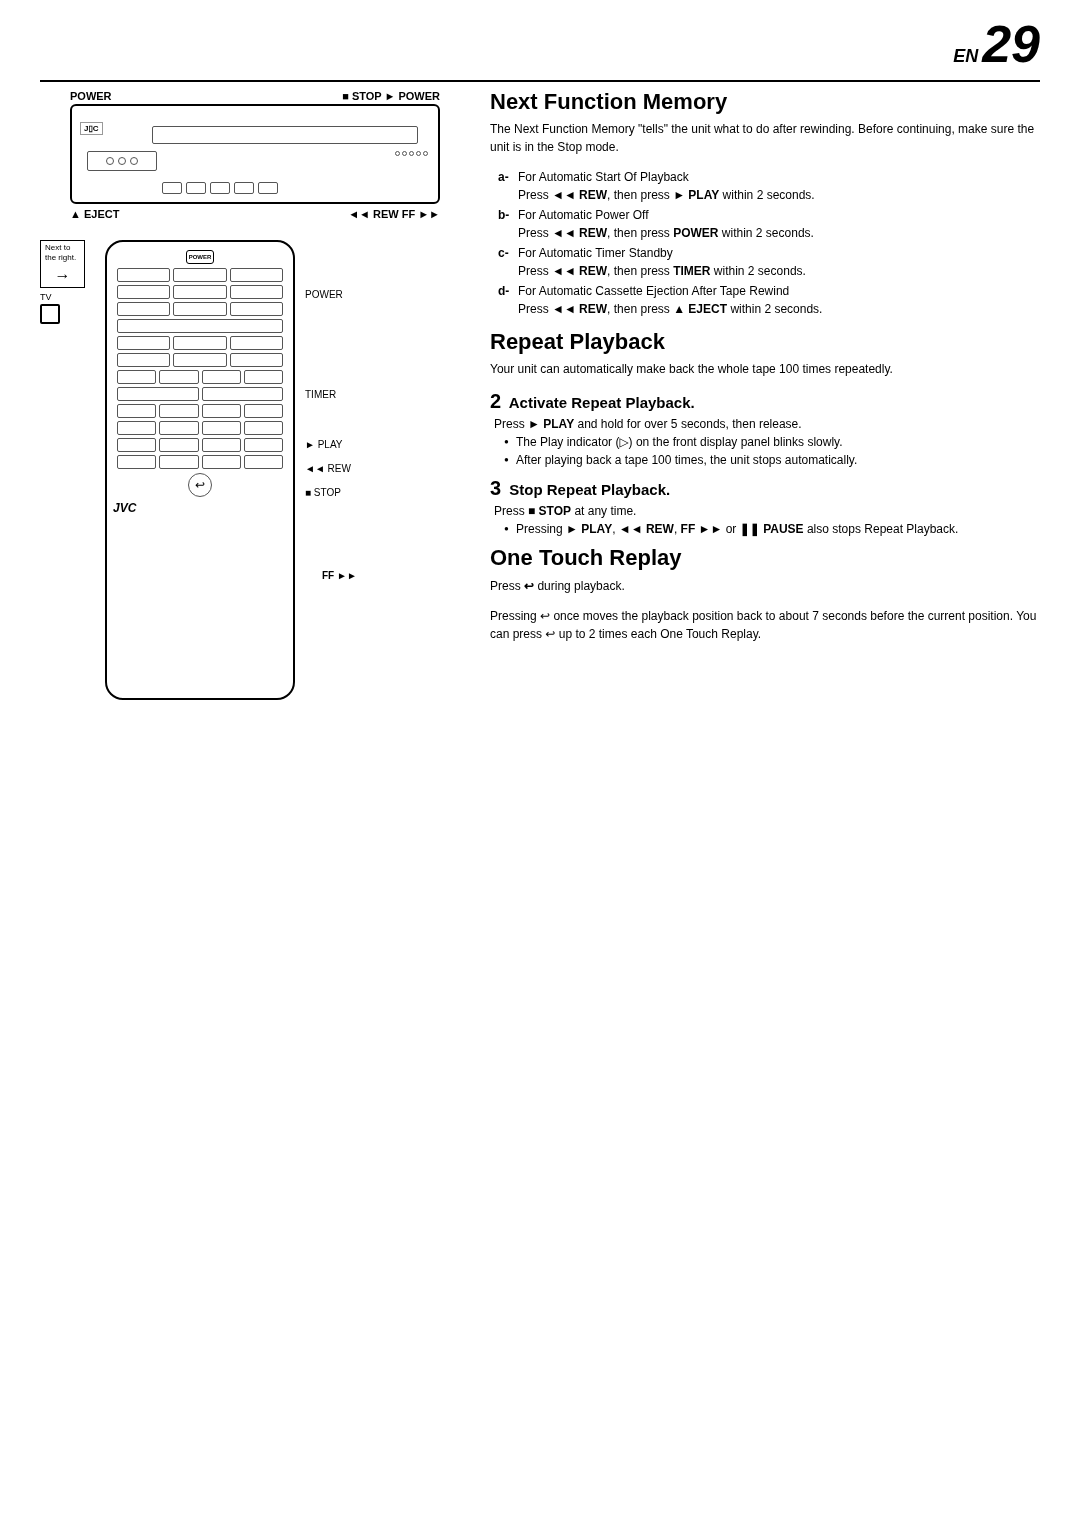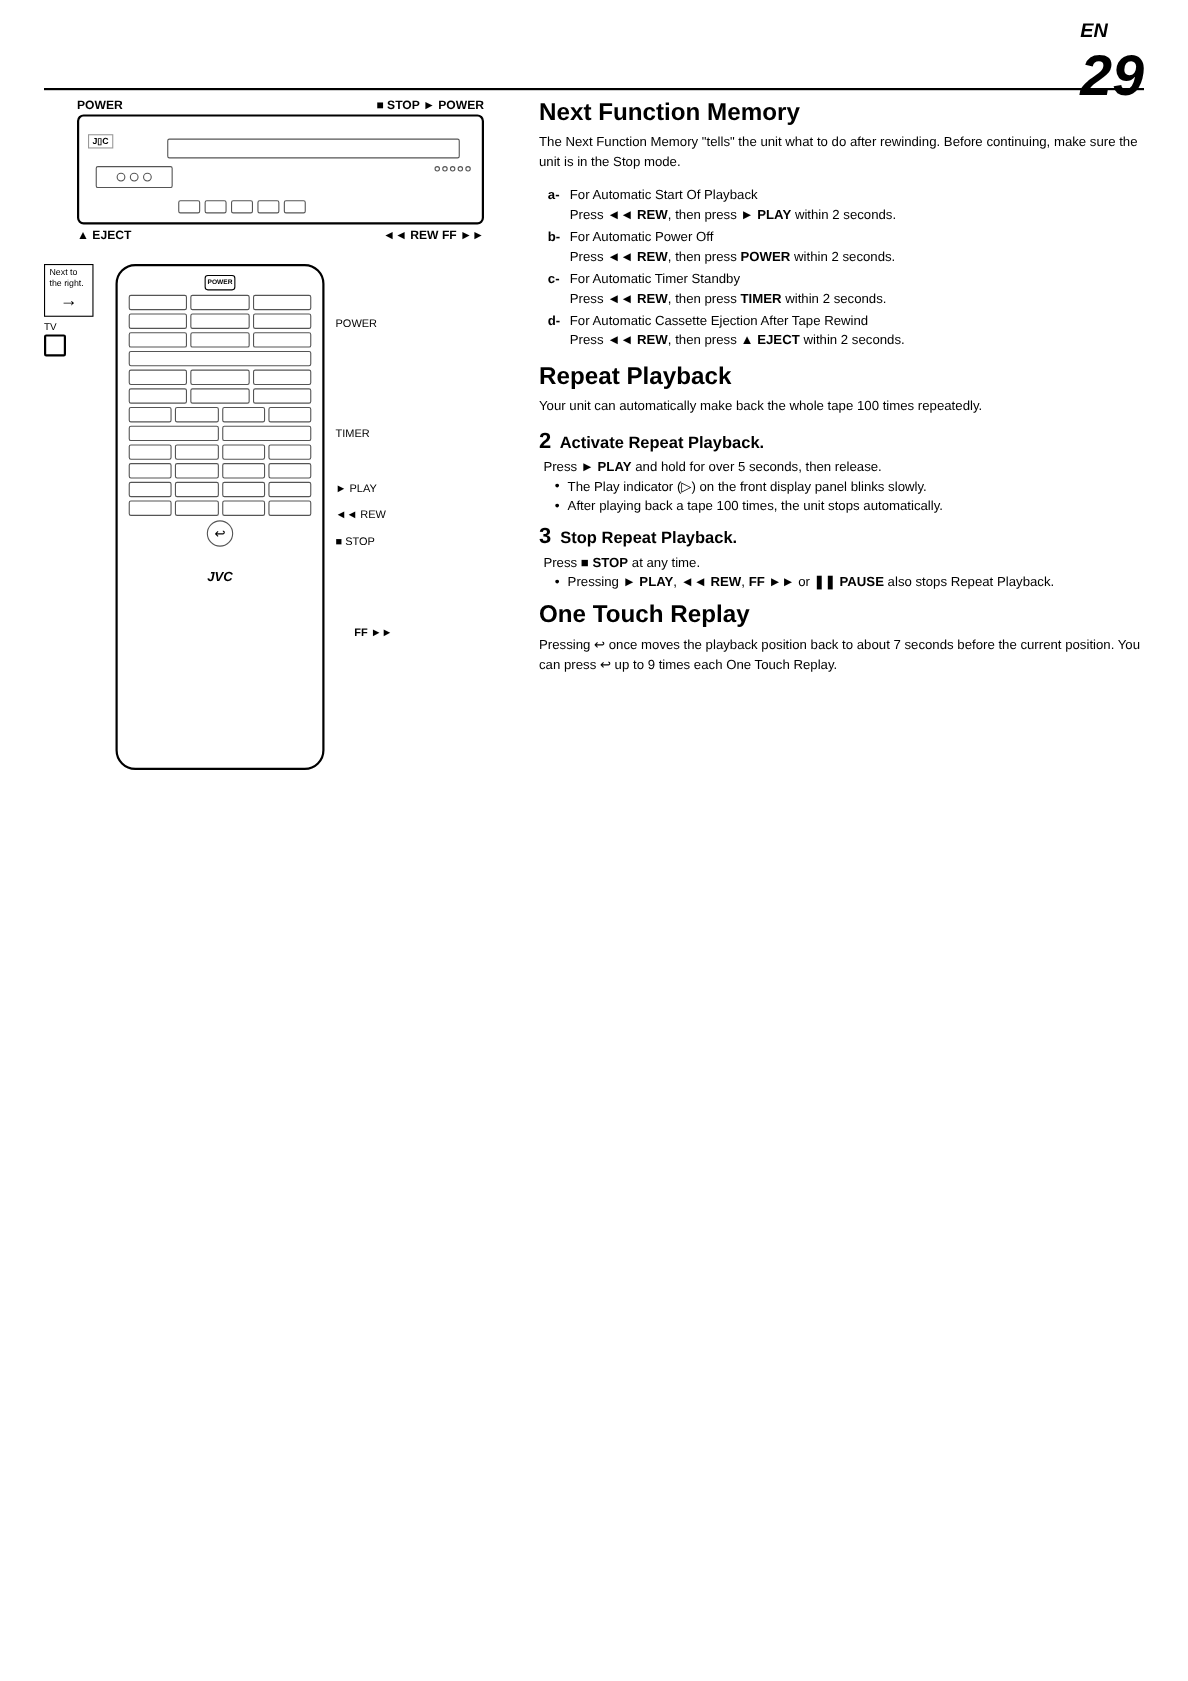--- a/index.html
+++ b/index.html
@@ -14,21 +14,20 @@
     }
 
     
     .page-header {
       position: absolute;
       top: 18px;
       right: 40px;
       display: flex;
       align-items: baseline;
       gap: 4px;
-      flex-direction: column;
     }
     .page-en {
       font-size: 18px;
       font-weight: bold;
       font-style: italic;
     }
     .page-number {
       font-size: 52px;
       font-weight: bold;
       font-style: italic;
@@ -207,25 +206,25 @@
       width: 24px;
       height: 24px;
       border: 1.5px solid #555;
       border-radius: 50%;
       display: flex;
       align-items: center;
       justify-content: center;
       font-size: 14px;
     }
     .remote-jvc-label {
-      text-align: center;
+      text-align: left;
       font-size: 12px;
       font-weight: bold;
       font-style: italic;
-      margin-top: 20px;
+      margin-top: 4px;
     }
 
     
     .remote-side-right {
       font-size: 10px;
       margin-top: 40px;
       line-height: 1;
     }
     .side-label-item {
       margin-bottom: 14px;
@@ -555,15 +554,18 @@
     </div>
     <div class="num-step-body">
       Press <strong>■ STOP</strong> at any time.
     </div>
     <ul class="bullet-list">
       <li>Pressing <strong>► PLAY</strong>, <strong>◄◄ REW</strong>, <strong>FF ►►</strong> or <strong>❚❚ PAUSE</strong> also stops Repeat Playback.</li>
     </ul>
   </div>
 
   <h2 class="section-title">One Touch Replay</h2>
-  <p class="section-intro">Pressing ↩ once moves the playback position back to about 7 seconds before the current position. You can press ↩ up to 9 times each One Touch Replay.</p>
+  <p class="section-intro">
+    Press <strong>↩</strong> during playback.
+  </p>
+  <p class="section-intro">Pressing ↩ once moves the playback position back to about 7 seconds before the current position. You can press ↩ up to 2 times each One Touch Replay.</p>
 
 </div>
 
 </body></html>

